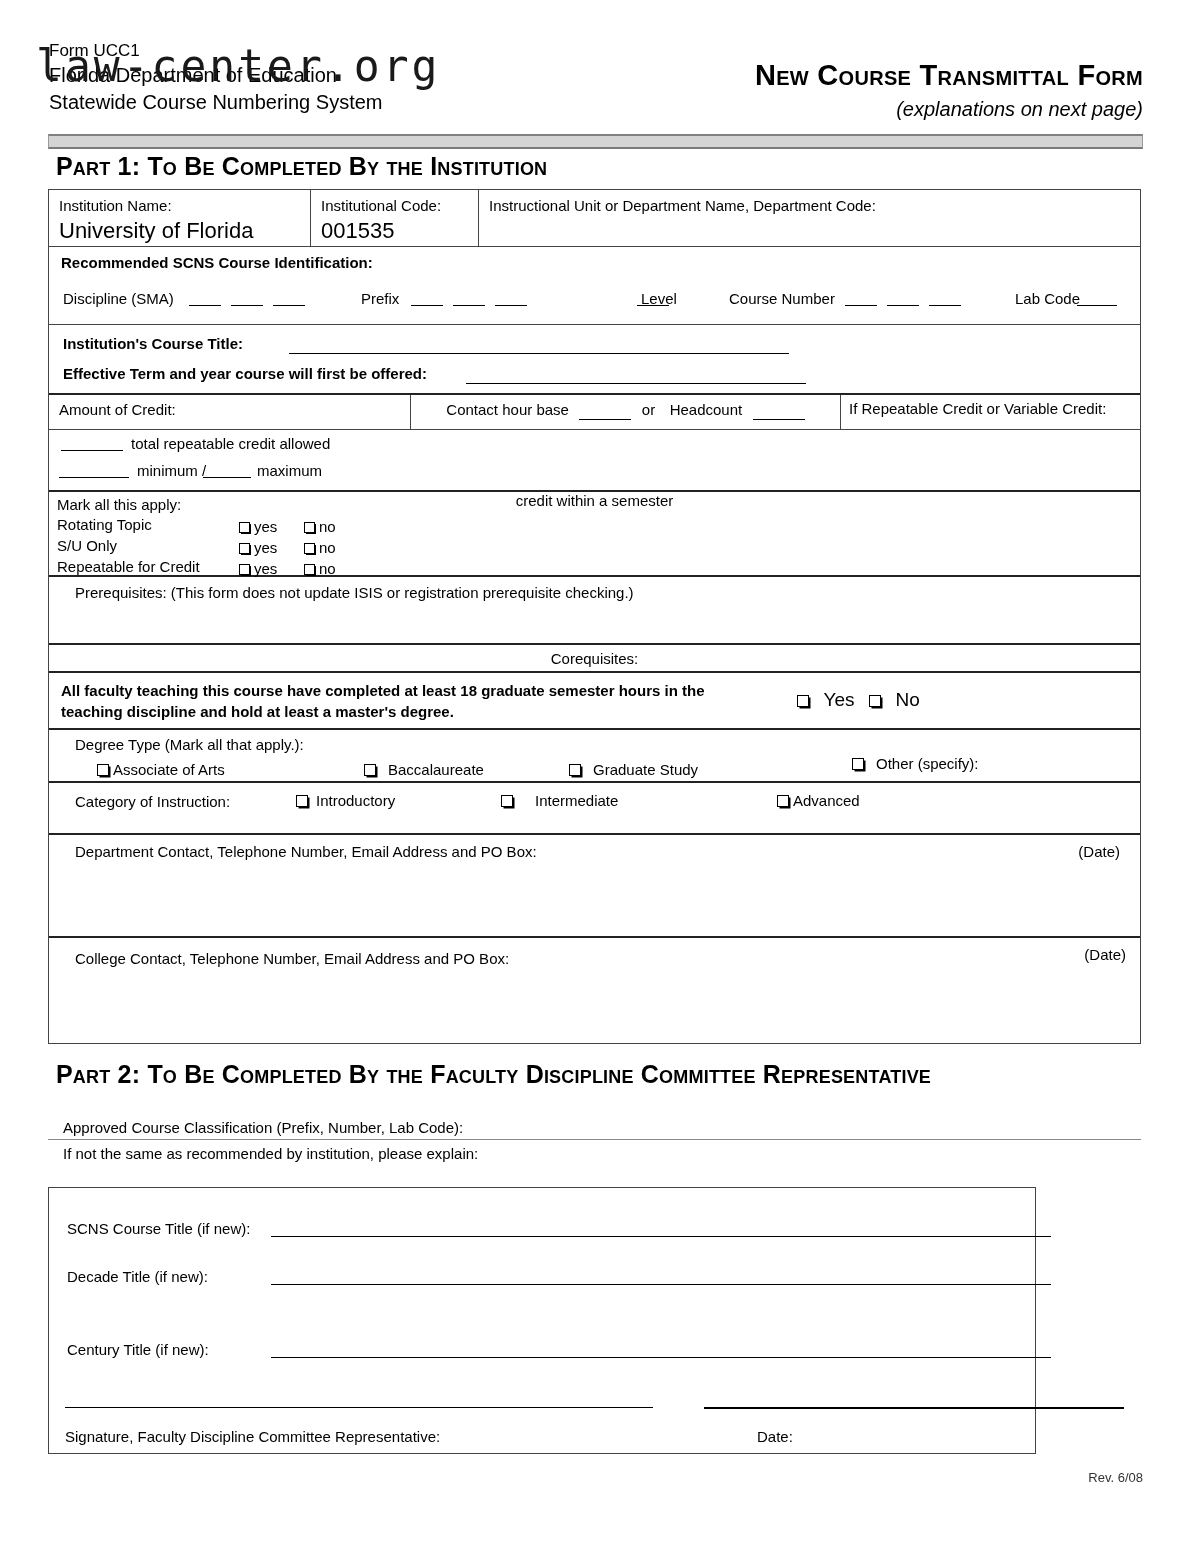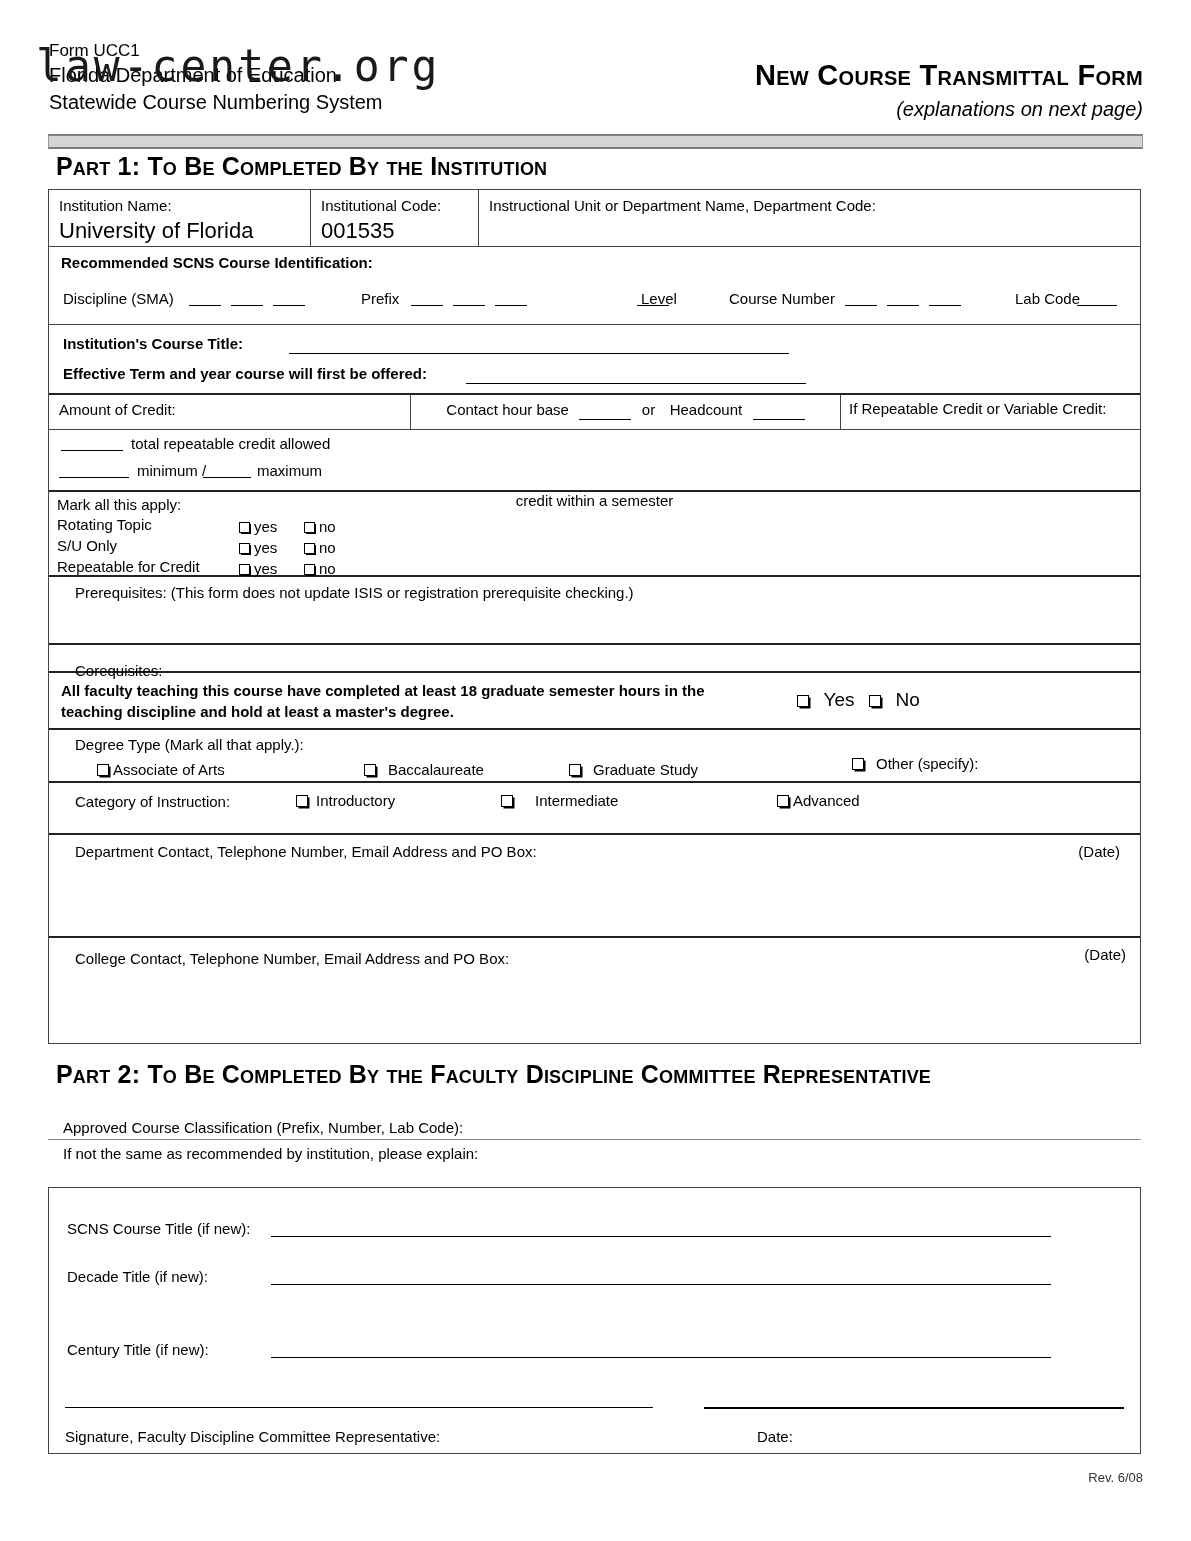--- a/index.html
+++ b/index.html
@@ -65,21 +65,21 @@
     display:inline-block;width:12px;height:12px;border:1.6px solid #000;
     background:#fff;box-sizing:border-box;vertical-align:-1px;
     box-shadow:2px 2px 0 -0.5px #000;margin-right:4px;
   }
   .cbx.sm{width:11px;height:11px;box-shadow:1.5px 1.5px 0 -0.5px #000;}
 
   
   .p2line{position:absolute;left:48px;width:1093px;border-bottom:1px solid #8a8a8a;}
   .p2txt{position:absolute;font-size:15px;line-height:20px;}
   .p2box{
-    position:absolute;left:48px;top:1187px;width:1093px;height:267px;
+    position:absolute;left:48px;top:1187px;width:988px;height:267px;
     border:1px solid #444;box-sizing:border-box;
   }
   .p2field{position:absolute;font-size:15px;}
   .p2rule{position:absolute;border-bottom:1px solid #000;}
   .p2rule.thickrule{border-bottom:2px solid #000;}
 
   .footer{
     position:absolute;right:48px;top:1470px;font-size:13px;color:#333;
   }
 </style>
@@ -218,21 +218,21 @@
     </div>
 
     <div class="row thick" style="height:68px;">
       <div class="cell" style="flex:1;padding:6px 26px;">
         <div class="lbl">Prerequisites: (This form does not update ISIS or registration prerequisite checking.)</div>
         <div class="lbl"></div>
       </div>
     </div>
 
     <div class="row thick" style="height:28px;">
-      <div class="cell" style="flex:1;padding:16px 26px;">
+      <div class="cell" style="flex:1;padding:4px 26px;text-align:center;">
         <span class="lbl">Corequisites:</span>
       </div>
     </div>
 
     <div class="row thick" style="height:57px;">
       <div class="cell" style="flex:1;padding:7px 12px;position:relative;">
         <div class="lbl-b" style="width:690px;line-height:21px;">All faculty teaching this course have completed at least 18 graduate semester hours in the teaching discipline and hold at least a master's degree.</div>
         <span style="position:absolute;left:748px;top:16px;">
           <span class="cbx"></span>
           <span style="font-size:19px;margin-left:6px;">Yes</span>

